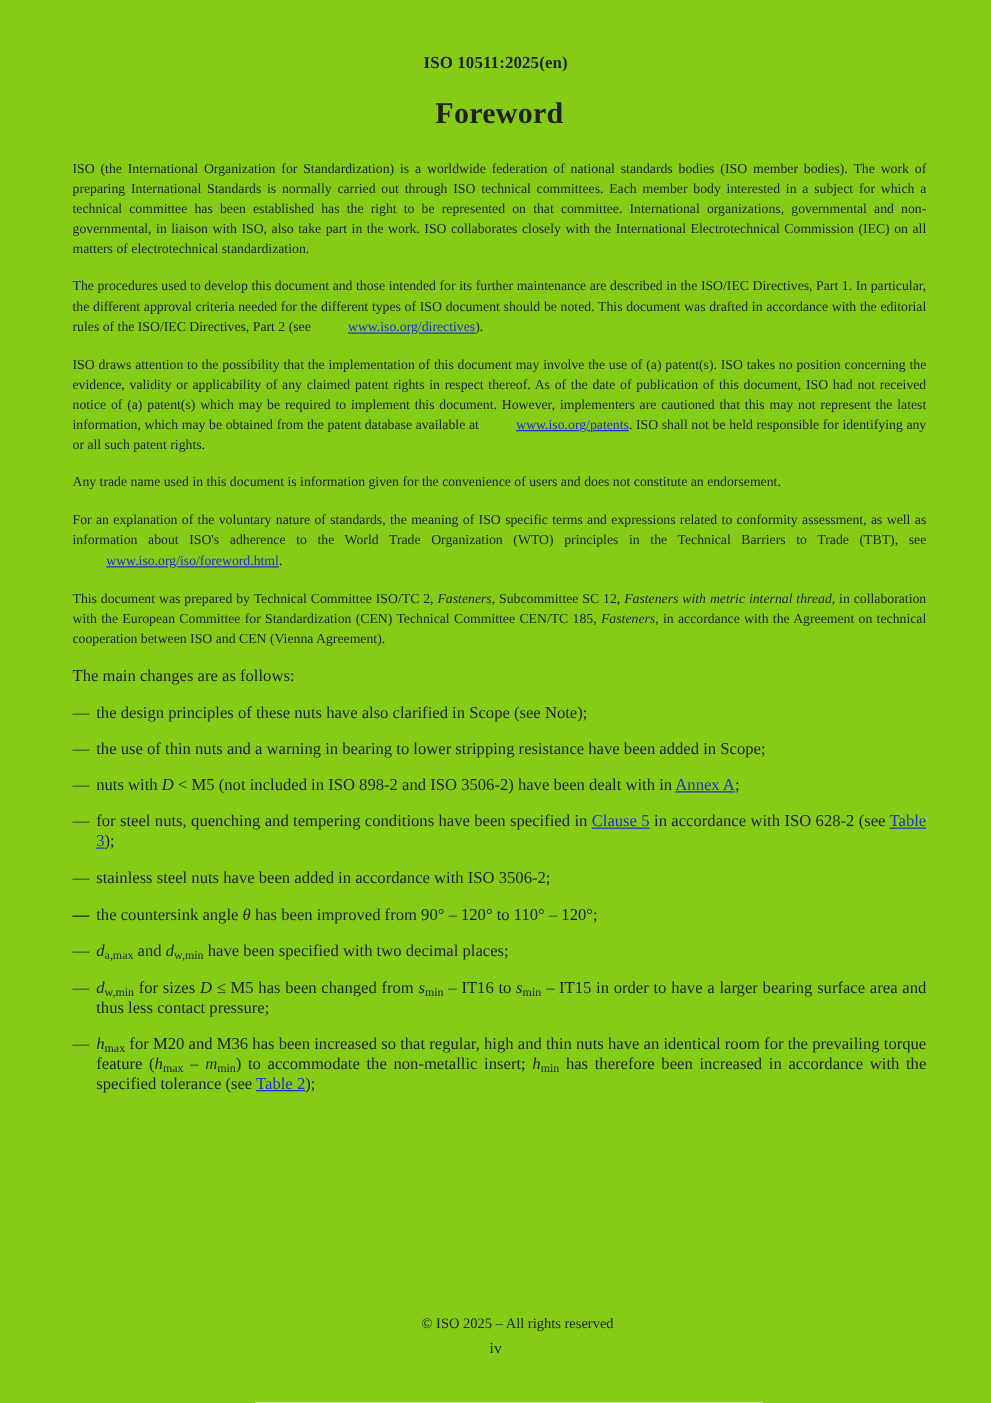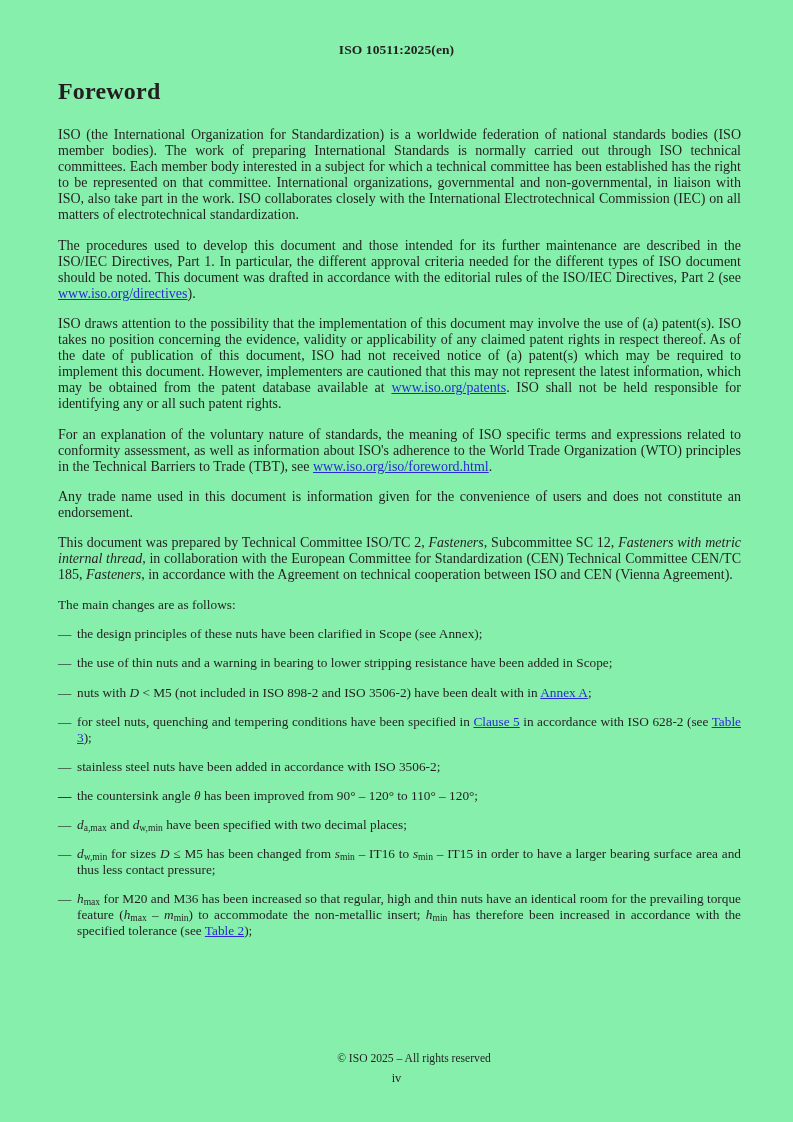--- a/index.html
+++ b/index.html
@@ -9,21 +9,21 @@
   }
   body {
     font-family: "Liberation Serif", "DejaVu Serif", serif;
     color: #231f20;
   }
   .page {
     position: relative;
     width: 793px;
     height: 1122px;
     margin: 0 auto;
-    background: #86efac;
+    background: #84cc16;
     overflow: hidden;
     box-sizing: border-box;
   }
   .running-head {
     position: absolute;
     top: 42px;
     left: 0;
     width: 793px;
     text-align: center;
     font-weight: bold;
@@ -37,23 +37,24 @@
     left: 58px;
     width: 683px;
   }
   h1.foreword-title {
     font-size: 24px;
     font-weight: bold;
     margin: 0 0 22px 0;
     padding: 0;
     letter-spacing: 0.2px;
     color: #231f20;
+    text-align: center;
   }
   p.para {
-    font-size: 14px;
+    font-size: 11px;
     line-height: 16.1px;
     text-align: justify;
     text-justify: inter-word;
     margin: 0 0 14px 0;
     padding: 0;
     color: #231f20;
   }
   .lead-in {
     font-size: 13.3px;
     line-height: 16.1px;
@@ -79,20 +80,21 @@
   }
   ul.dash-list > li .dash {
     position: absolute;
     left: 0;
     top: 0;
     width: 14px;
   }
   a.ext-link, .ext-link {
     color: #2a2ad4;
     text-decoration: underline;
+    margin-left: 27px;
   }
   .xref {
     color: #2a2ad4;
     text-decoration: underline;
   }
   i, .ital {
   }
   sub {
     font-size: 0.72em;
     line-height: 0;
@@ -127,33 +129,33 @@
   <div class="content">
 
     <h1 class="foreword-title">Foreword</h1>
 
     <p class="para">ISO (the International Organization for Standardization) is a worldwide federation of national standards bodies (ISO member bodies). The work of preparing International Standards is normally carried out through ISO technical committees. Each member body interested in a subject for which a technical committee has been established has the right to be represented on that committee. International organizations, governmental and non-governmental, in liaison with ISO, also take part in the work. ISO collaborates closely with the International Electrotechnical Commission (IEC) on all matters of electrotechnical standardization.</p>
 
     <p class="para"><span>The procedures used to develop this document and those intended for its further maintenance are described in the ISO/IEC Directives, Part 1. In particular, the different approval criteria needed for the different types of ISO document should be noted. This document was drafted in accordance with the editorial rules of the ISO/IEC Directives, Part 2 (see </span><a class="ext-link" href="#">www.iso.org/directives</a><span>).</span></p>
 
     <p class="para"><span>ISO draws attention to the possibility that the implementation of this document may involve the use of (a) patent(s). ISO takes no position concerning the evidence, validity or applicability of any claimed patent rights in respect thereof. As of the date of publication of this document, ISO had not received notice of (a) patent(s) which may be required to implement this document. However, implementers are cautioned that this may not represent the latest information, which may be obtained from the patent database available at </span><a class="ext-link" href="#">www.iso.org/patents</a><span>. ISO shall not be held responsible for identifying any or all such patent rights.</span></p>
 
+    <p class="para">Any trade name used in this document is information given for the convenience of users and does not constitute an endorsement.</p>
+
     <p class="para"><span>For an explanation of the voluntary nature of standards, the meaning of ISO specific terms and expressions related to conformity assessment, as well as information about ISO's adherence to the World Trade Organization (WTO) principles in the Technical Barriers to Trade (TBT), see </span><a class="ext-link" href="#">www.iso.org/iso/foreword.html</a><span>.</span></p>
 
-    <p class="para">Any trade name used in this document is information given for the convenience of users and does not constitute an endorsement.</p>
-
     <p class="para"><span>This document was prepared by Technical Committee ISO/TC 2, </span><i>Fasteners</i><span>, Subcommittee SC 12, </span><i>Fasteners with metric internal thread,</i><span> in collaboration with the European Committee for Standardization (CEN) Technical Committee CEN/TC 185, </span><i>Fasteners</i><span>, in accordance with the Agreement on technical cooperation between ISO and CEN (Vienna Agreement).</span></p>
 
 
     <p class="lead-in">The main changes are as follows:</p>
 
     <ul class="dash-list">
 
       <li>
-        <span class="dash">—</span><span>the design principles of these nuts have been clarified in Scope (see Annex);</span>
+        <span class="dash">—</span><span>the design principles of these nuts have also clarified in Scope (see Note);</span>
       </li>
 
       <li>
         <span class="dash">—</span><span>the use of thin nuts and a warning in bearing to lower stripping resistance have been added in Scope;</span>
       </li>
 
       <li>
         <span class="dash">—</span><span>nuts with </span><i>D</i><span> &lt; M5 (not included in ISO 898-2 and ISO 3506-2) have been dealt with in </span><a class="xref" href="#">Annex A</a><span>;</span>
       </li>
 

